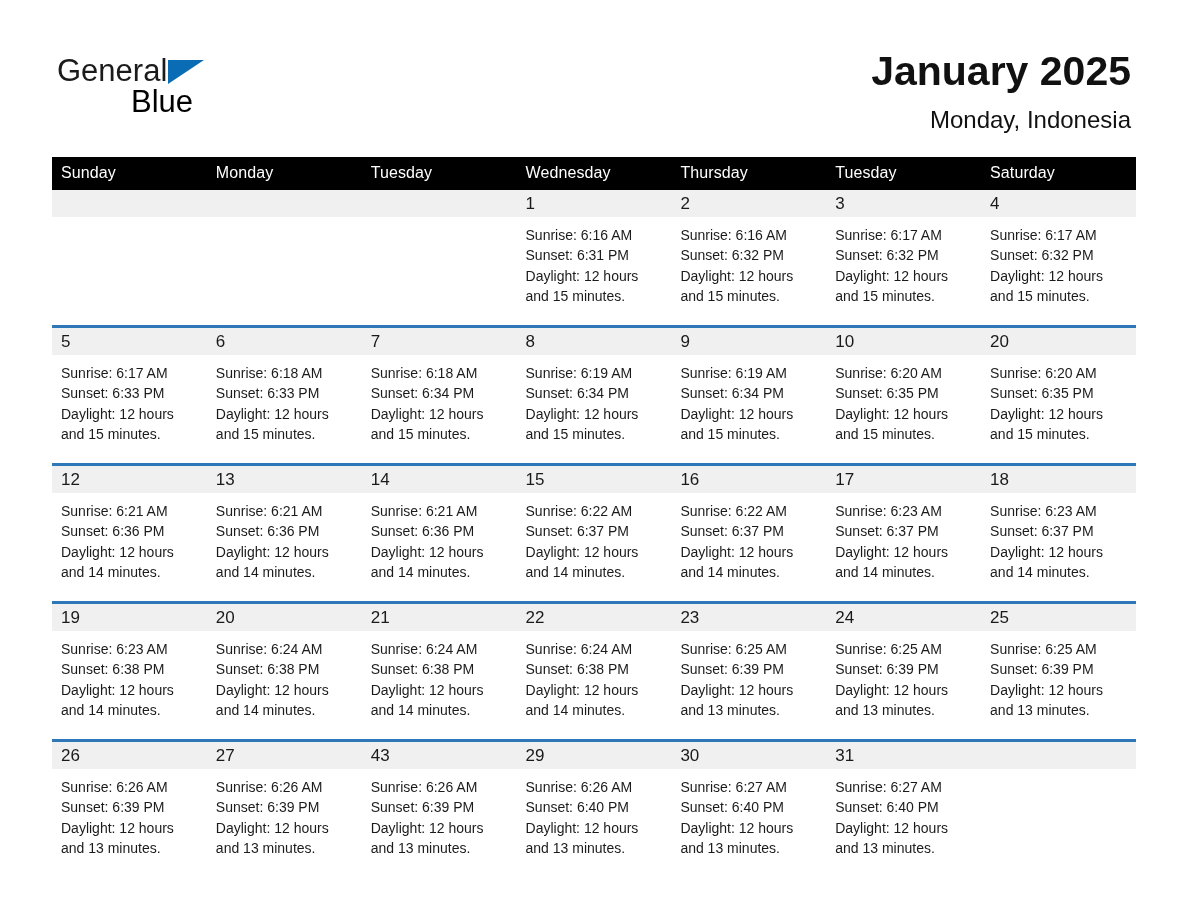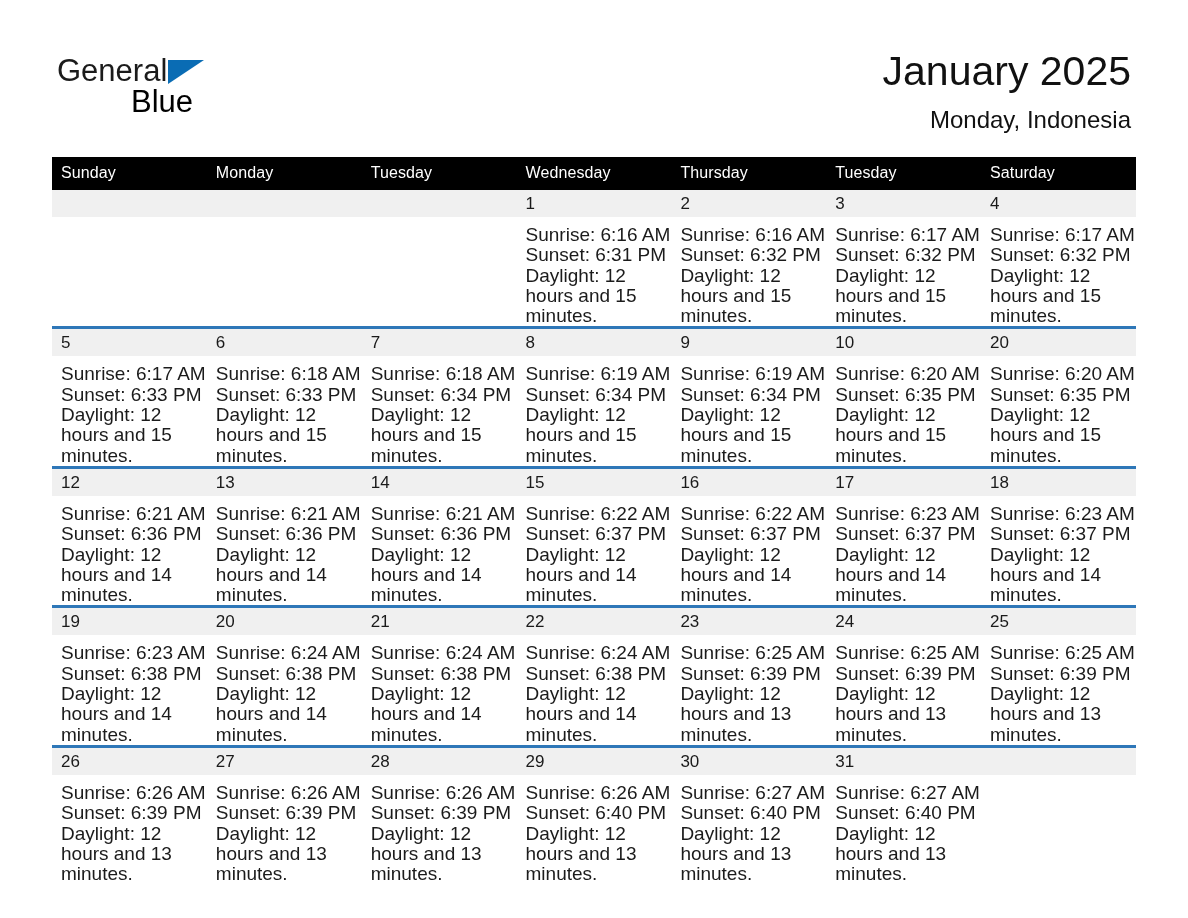--- a/index.html
+++ b/index.html
@@ -75,21 +75,21 @@
   .title-block {
     position: absolute;
     right: 57px;
     top: 46px;
     text-align: right;
   }
   .cal-title {
     font-size: 41px;
     color: #111111;
     line-height: 50px;
-    font-weight: normal;
+    font-weight: bold;
     margin: 0;
     white-space: nowrap;
   }
   .cal-subtitle {
     font-size: 24px;
     color: #111111;
     line-height: 32px;
     margin: 8px 0 0 0;
     font-weight: normal;
     white-space: nowrap;
@@ -139,21 +139,21 @@
     padding-left: 9px;
     font-size: 17px;
     color: #1a1a1a;
     box-sizing: border-box;
   }
   .daynum.empty {
     background: #f0f0f0;
   }
   .cell-body {
     padding: 8px 10px 0 9px;
-    font-size: 19px;
+    font-size: 14px;
     line-height: 20.3px;
     color: #1b1b1b;
   }
   .cell-body div { white-space: nowrap; }
   .cell-body .daylight-line { white-space: normal; }
 
   td.blank .daynum { background: #f0f0f0; }
   td.blank .cell-body { visibility: hidden; }
 </style>
 </head>
@@ -445,21 +445,21 @@
             </td>
             <td>
               <div class="daynum">27</div>
               <div class="cell-body">
                 <div>Sunrise: 6:26 AM</div>
                 <div>Sunset: 6:39 PM</div>
                 <div class="daylight-line">Daylight: 12 hours and 13 minutes.</div>
               </div>
             </td>
             <td>
-              <div class="daynum">28</div>
+              <div class="daynum">43</div>
               <div class="cell-body">
                 <div>Sunrise: 6:26 AM</div>
                 <div>Sunset: 6:39 PM</div>
                 <div class="daylight-line">Daylight: 12 hours and 13 minutes.</div>
               </div>
             </td>
             <td>
               <div class="daynum">29</div>
               <div class="cell-body">
                 <div>Sunrise: 6:26 AM</div>

